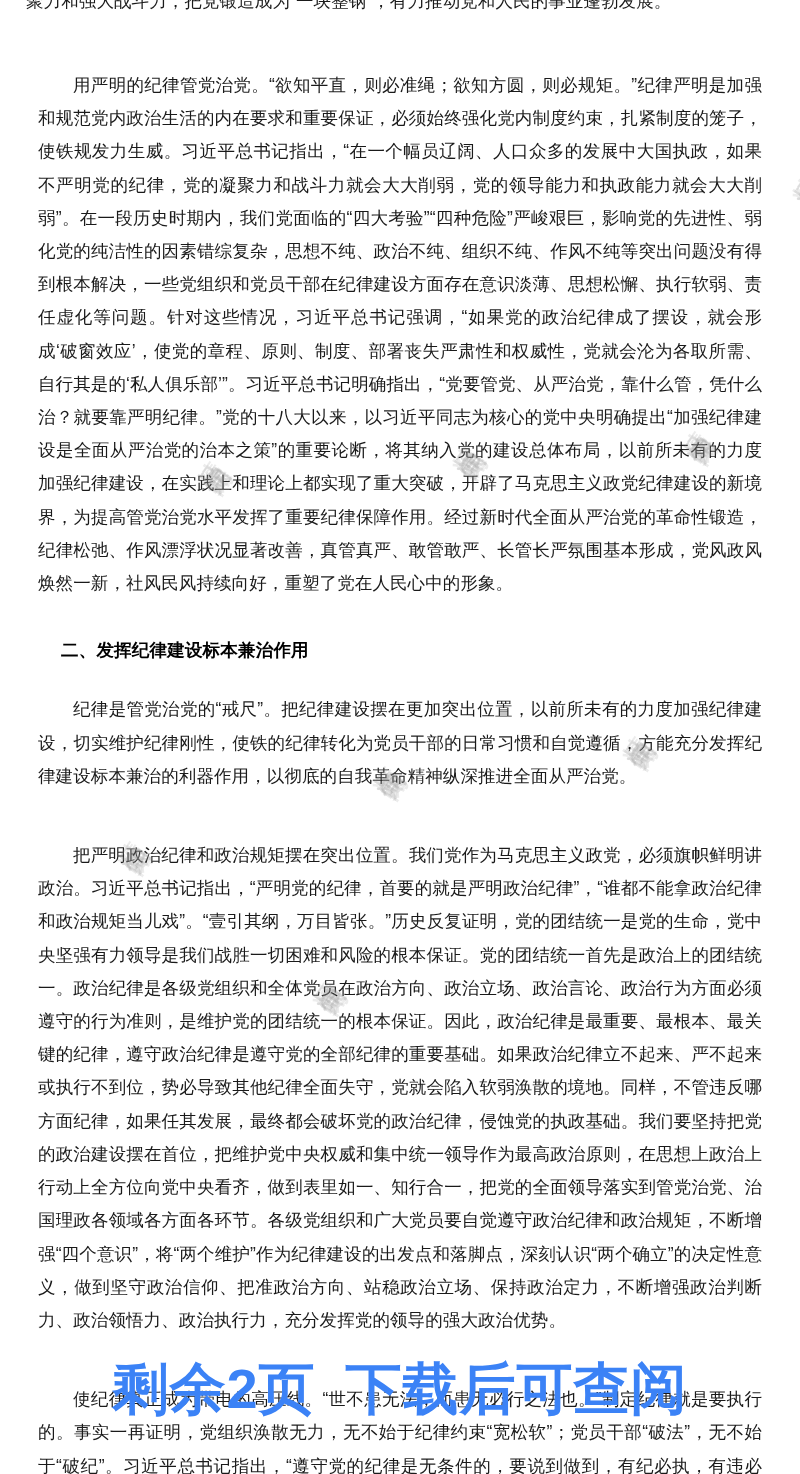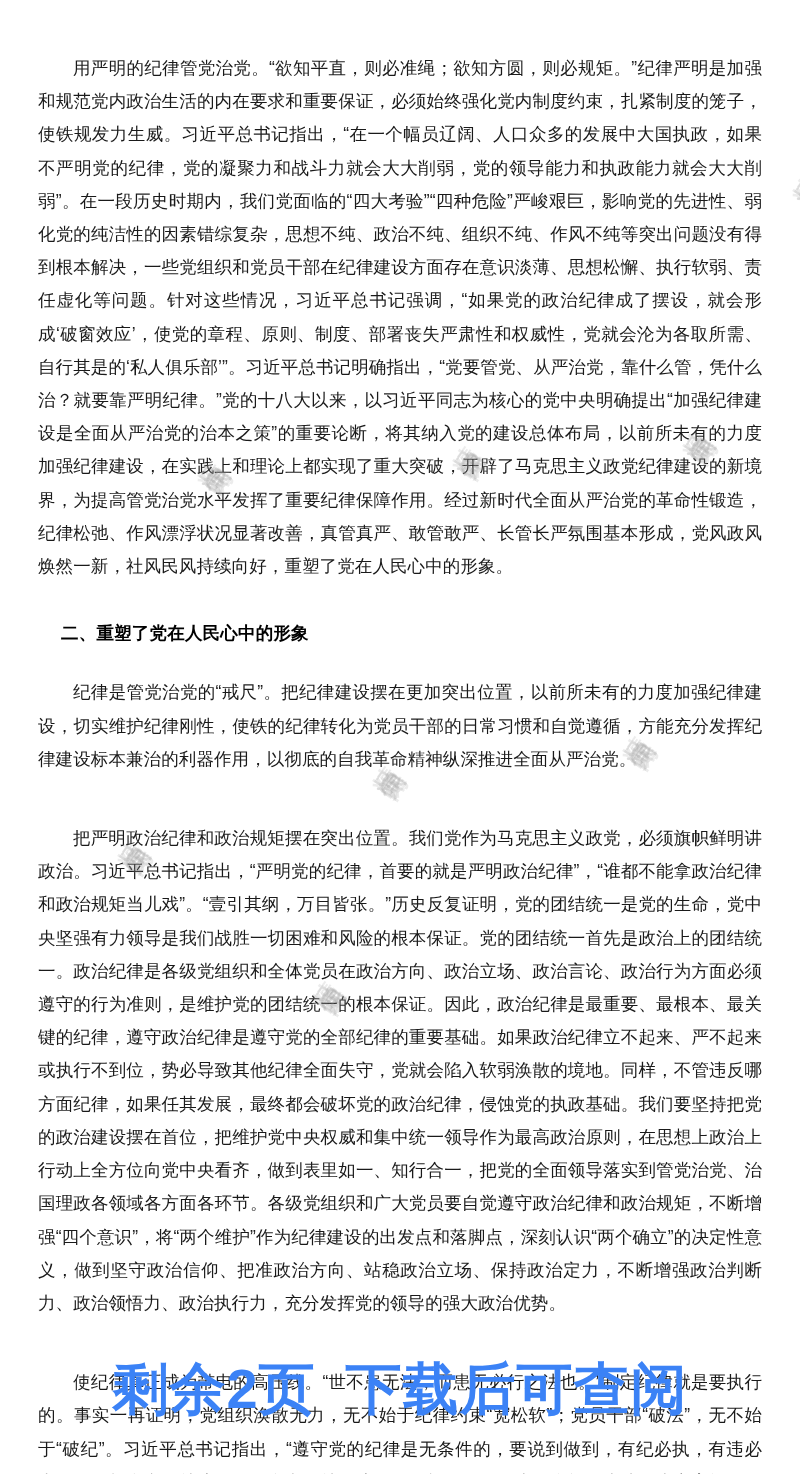--- a/index.html
+++ b/index.html
@@ -122,28 +122,31 @@
     <div class="wm" style="left:660px; top:440px;">精品党课网</div>
     <div class="wm" style="left:95px; top:850px;">精品党课网</div>
     <div class="wm" style="left:350px; top:775px;">精品党课网</div>
     <div class="wm" style="left:600px; top:745px;">精品党课网</div>
     <div class="wm" style="left:290px; top:990px;">精品党课网</div>
     <div class="wm" style="left:770px; top:185px;">精品党课网</div>
   </div>
 
   <div class="doc">
 
+    <div class="clipped-line">
+      <span class="inner">聚力和强大战斗力，把党锻造成为“一块整钢”，有力推动党和人民的事业蓬勃发展。</span>
+    </div>
 
     <div class="gap-lg"></div>
 
     <p class="para">用严明的纪律管党治党。“欲知平直，则必准绳；欲知方圆，则必规矩。”纪律严明是加强和规范党内政治生活的内在要求和重要保证，必须始终强化党内制度约束，扎紧制度的笼子，使铁规发力生威。习近平总书记指出，“在一个幅员辽阔、人口众多的发展中大国执政，如果不严明党的纪律，党的凝聚力和战斗力就会大大削弱，党的领导能力和执政能力就会大大削弱”。在一段历史时期内，我们党面临的“四大考验”“四种危险”严峻艰巨，影响党的先进性、弱化党的纯洁性的因素错综复杂，思想不纯、政治不纯、组织不纯、作风不纯等突出问题没有得到根本解决，一些党组织和党员干部在纪律建设方面存在意识淡薄、思想松懈、执行软弱、责任虚化等问题。针对这些情况，习近平总书记强调，“如果党的政治纪律成了摆设，就会形成‘破窗效应’，使党的章程、原则、制度、部署丧失严肃性和权威性，党就会沦为各取所需、自行其是的‘私人俱乐部’”。习近平总书记明确指出，“党要管党、从严治党，靠什么管，凭什么治？就要靠严明纪律。”党的十八大以来，以习近平同志为核心的党中央明确提出“加强纪律建设是全面从严治党的治本之策”的重要论断，将其纳入党的建设总体布局，以前所未有的力度加强纪律建设，在实践上和理论上都实现了重大突破，开辟了马克思主义政党纪律建设的新境界，为提高管党治党水平发挥了重要纪律保障作用。经过新时代全面从严治党的革命性锻造，纪律松弛、作风漂浮状况显著改善，真管真严、敢管敢严、长管长严氛围基本形成，党风政风焕然一新，社风民风持续向好，重塑了党在人民心中的形象。</p>
 
     <div class="gap-md"></div>
 
-    <h2 class="heading">二、重塑了党在人民心中的形象</h2>
+    <h2 class="heading">二、发挥纪律建设标本兼治作用</h2>
 
     <div class="gap-sm"></div>
 
     <p class="para">纪律是管党治党的“戒尺”。把纪律建设摆在更加突出位置，以前所未有的力度加强纪律建设，切实维护纪律刚性，使铁的纪律转化为党员干部的日常习惯和自觉遵循，方能充分发挥纪律建设标本兼治的利器作用，以彻底的自我革命精神纵深推进全面从严治党。</p>
 
     <div class="gap-md"></div>
 
     <p class="para">把严明政治纪律和政治规矩摆在突出位置。我们党作为马克思主义政党，必须旗帜鲜明讲政治。习近平总书记指出，“严明党的纪律，首要的就是严明政治纪律”，“谁都不能拿政治纪律和政治规矩当儿戏”。“壹引其纲，万目皆张。”历史反复证明，党的团结统一是党的生命，党中央坚强有力领导是我们战胜一切困难和风险的根本保证。党的团结统一首先是政治上的团结统一。政治纪律是各级党组织和全体党员在政治方向、政治立场、政治言论、政治行为方面必须遵守的行为准则，是维护党的团结统一的根本保证。因此，政治纪律是最重要、最根本、最关键的纪律，遵守政治纪律是遵守党的全部纪律的重要基础。如果政治纪律立不起来、严不起来或执行不到位，势必导致其他纪律全面失守，党就会陷入软弱涣散的境地。同样，不管违反哪方面纪律，如果任其发展，最终都会破坏党的政治纪律，侵蚀党的执政基础。我们要坚持把党的政治建设摆在首位，把维护党中央权威和集中统一领导作为最高政治原则，在思想上政治上行动上全方位向党中央看齐，做到表里如一、知行合一，把党的全面领导落实到管党治党、治国理政各领域各方面各环节。各级党组织和广大党员要自觉遵守政治纪律和政治规矩，不断增强“四个意识”，将“两个维护”作为纪律建设的出发点和落脚点，深刻认识“两个确立”的决定性意义，做到坚守政治信仰、把准政治方向、站稳政治立场、保持政治定力，不断增强政治判断力、政治领悟力、政治执行力，充分发挥党的领导的强大政治优势。</p>
 
     <div class="gap-md"></div>

